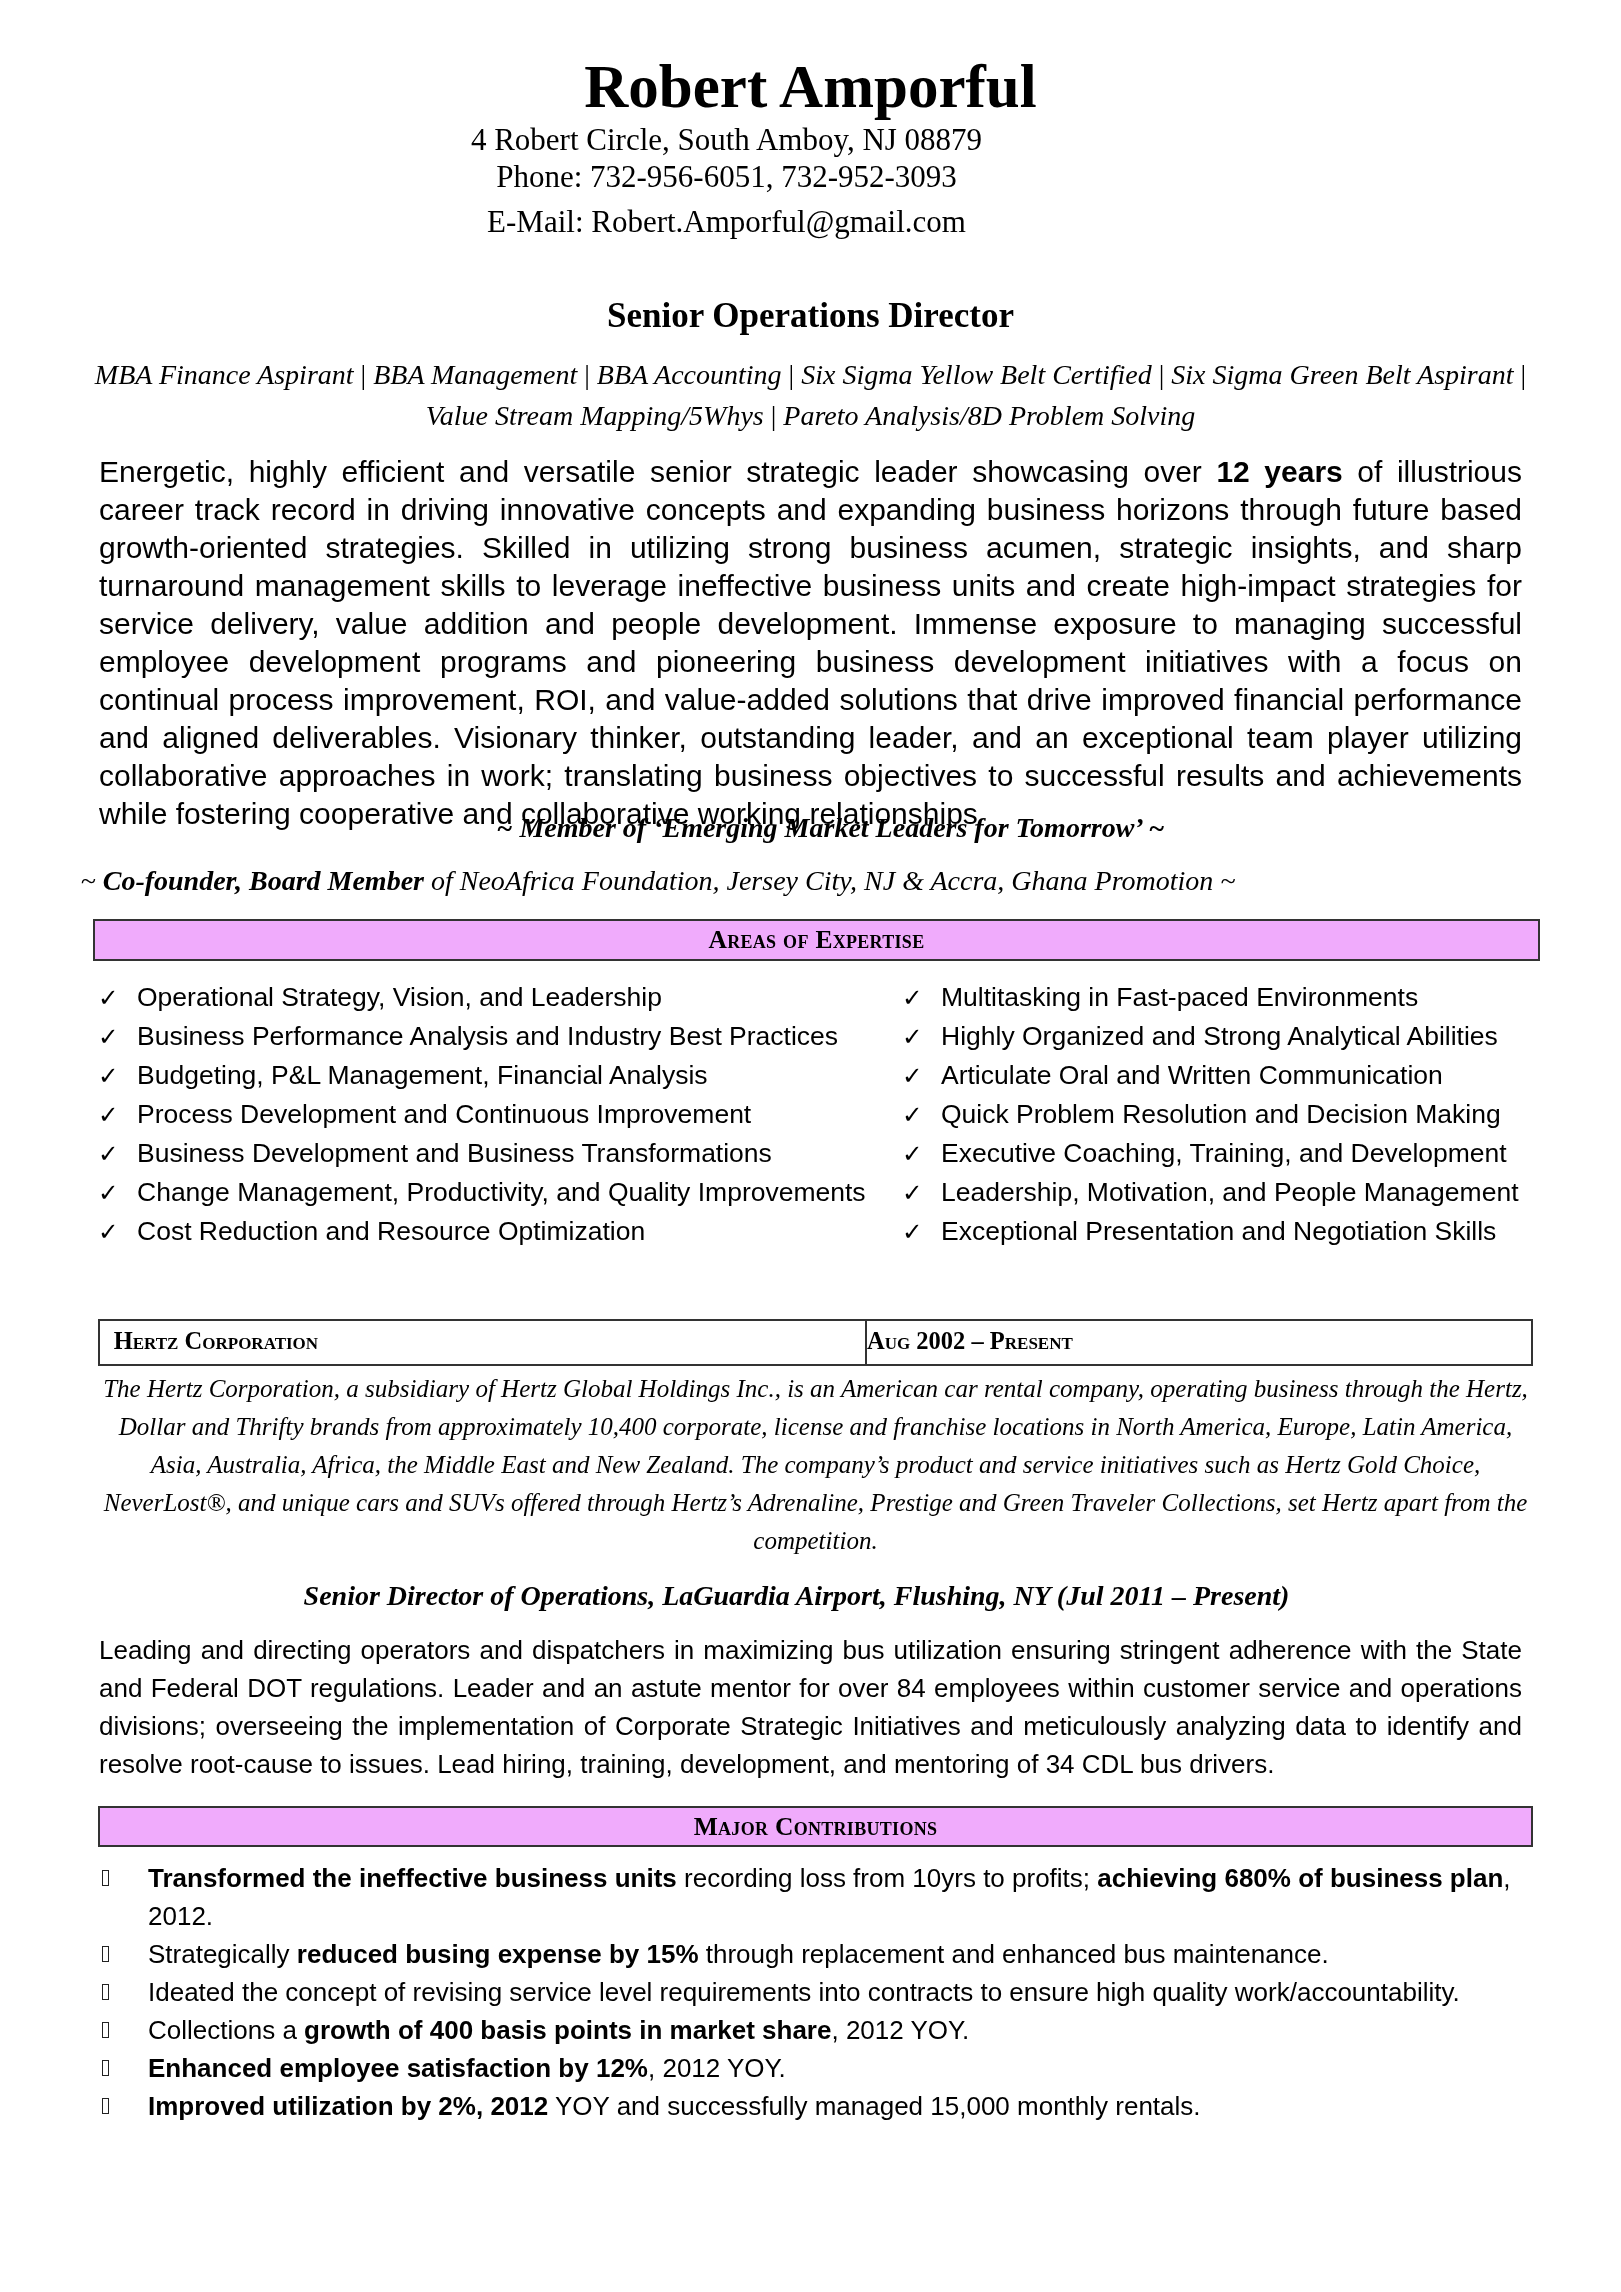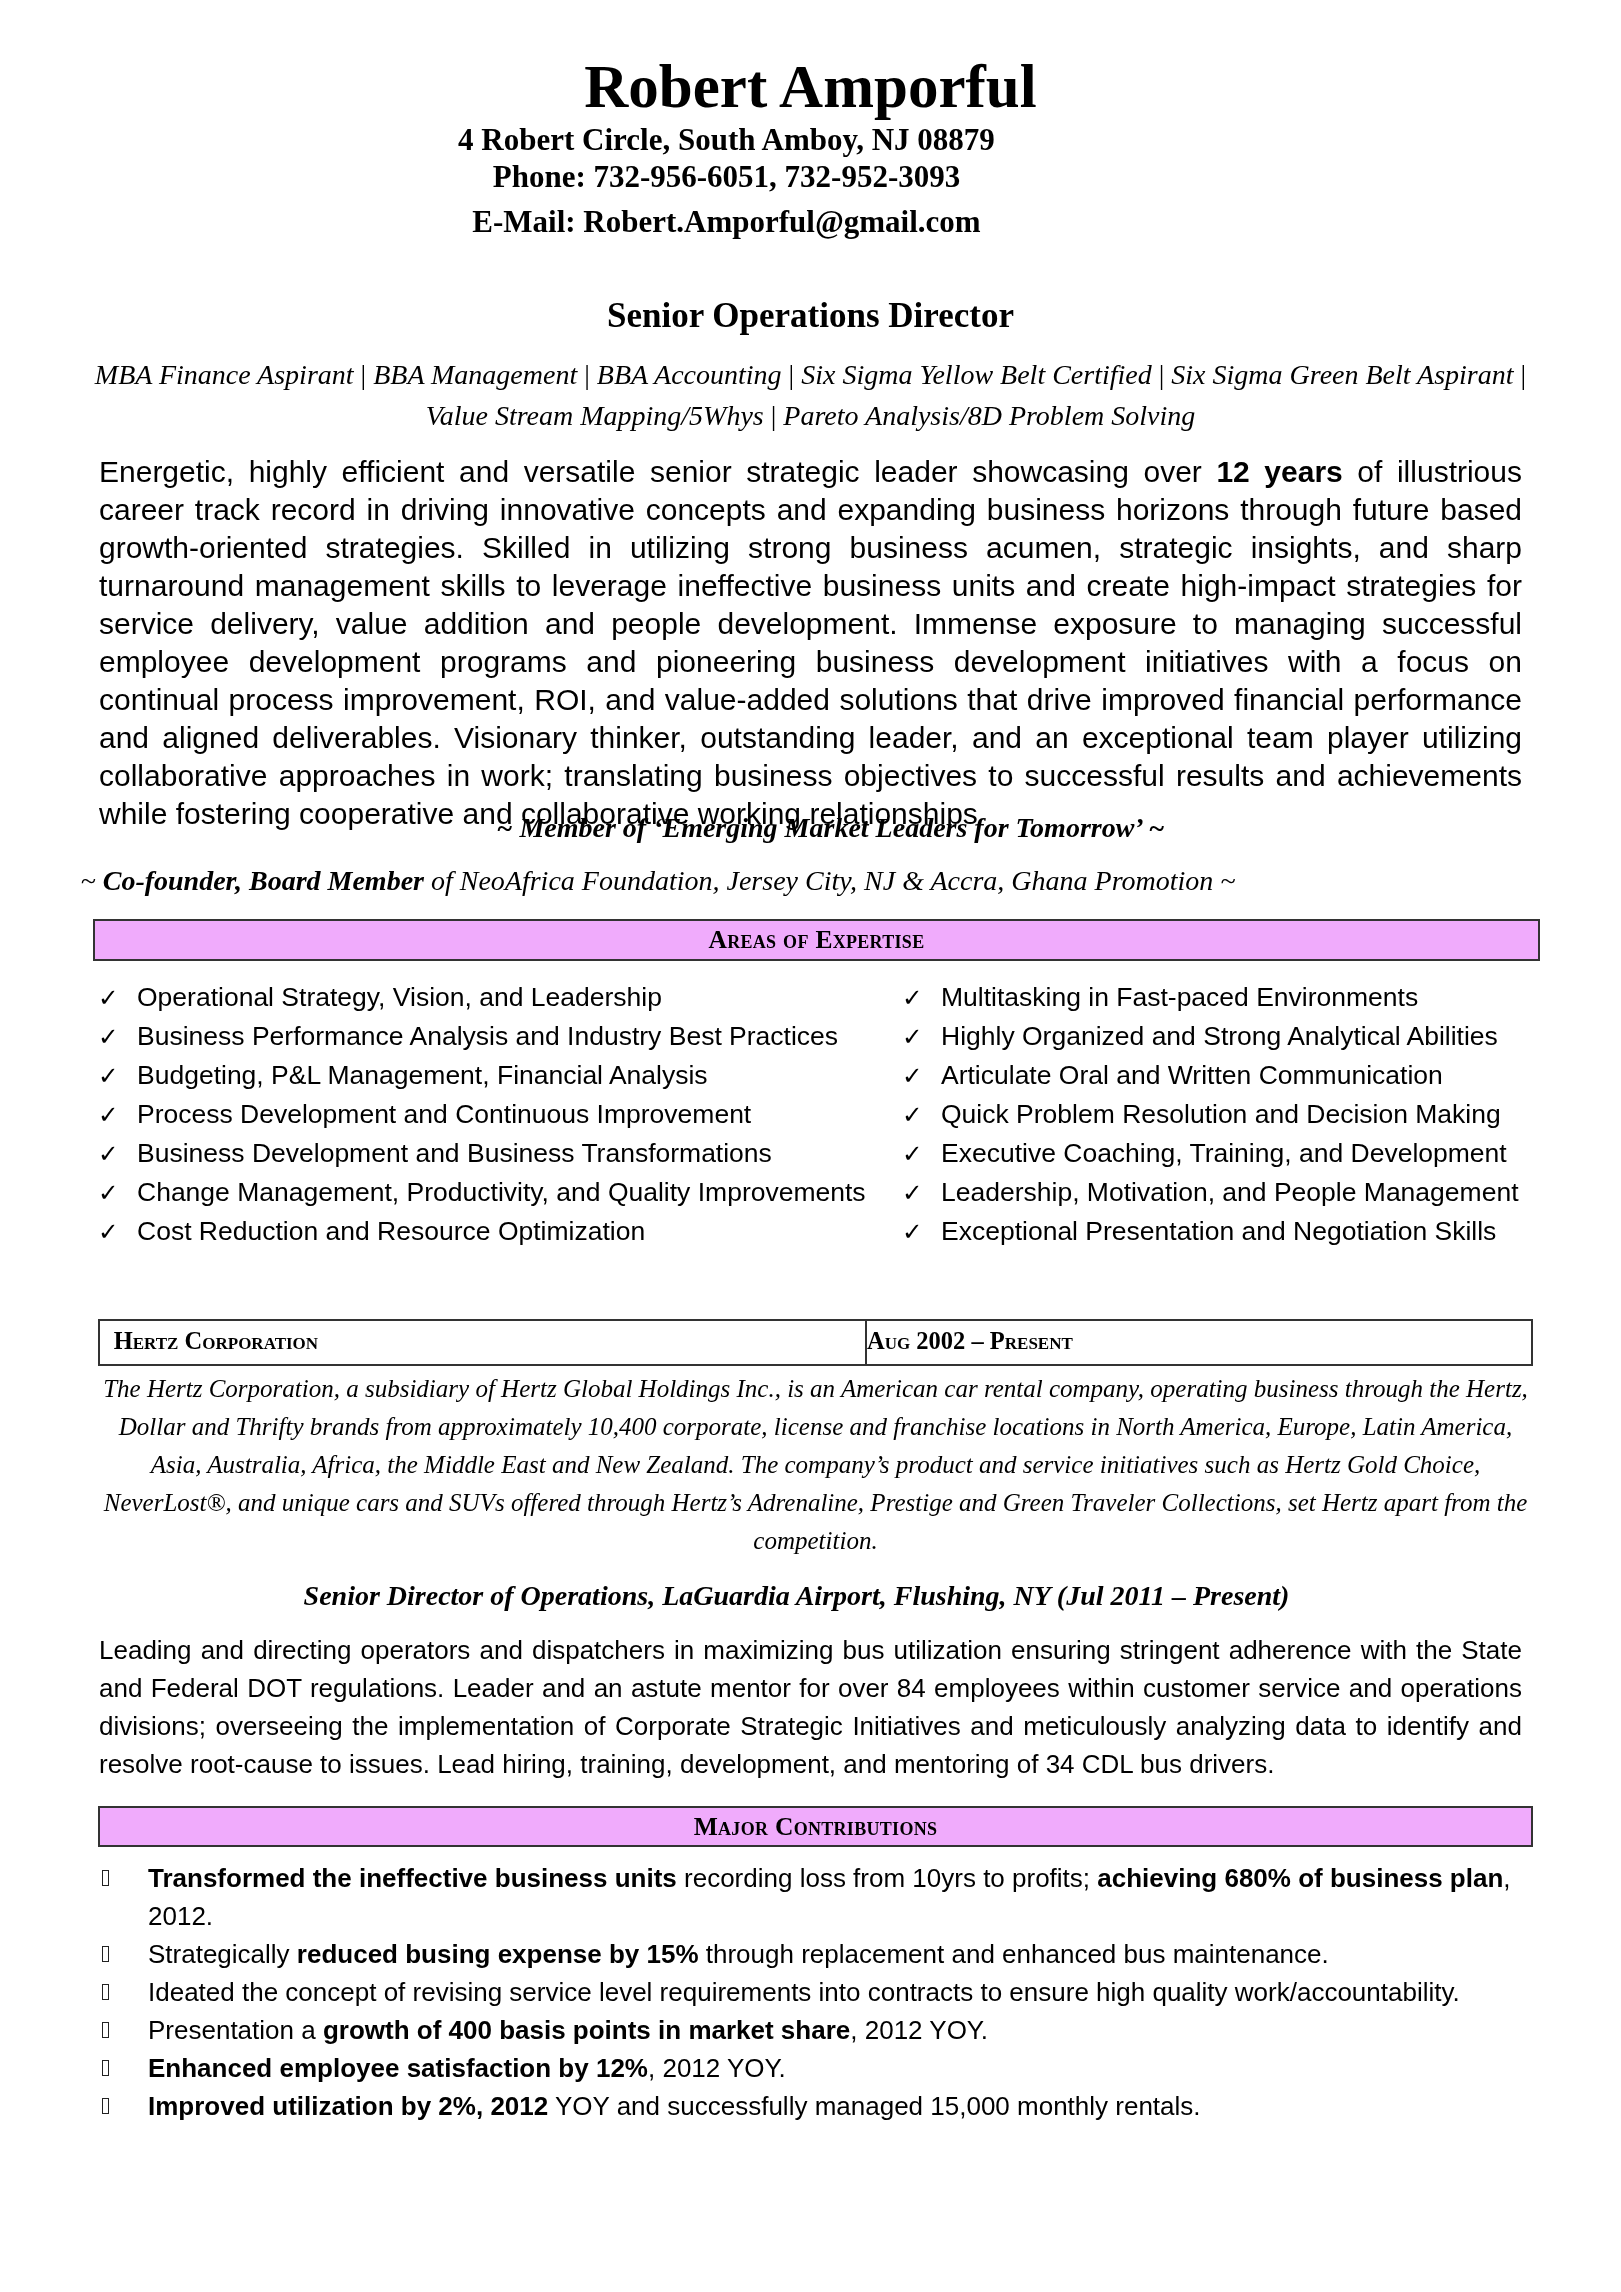--- a/index.html
+++ b/index.html
@@ -3,21 +3,21 @@
 <meta charset="utf-8">
 <style>
   html, body { margin: 0; padding: 0; background: #ffffff; }
   body { width: 1621px; height: 2293px; position: relative; color: #000; overflow: hidden; }
   .page { position: absolute; left: 0; top: 0; width: 1621px; height: 2293px; }
   .serif { font-family: "Liberation Serif", "DejaVu Serif", serif; }
   .sans { font-family: "Liberation Sans", "DejaVu Sans", sans-serif; }
 
   .center { text-align: center; }
   .name { position: absolute; left: 0; width: 1621px; top: 51px; font-size: 61px; font-weight: bold; line-height: 71px; }
-  .contact { position: absolute; left: 0; width: 1453px; font-size: 31px; font-weight: bold; line-height: 37px; }
+  .contact { position: absolute; left: 0; width: 1453px; font-size: 31px; font-weight: normal; line-height: 37px; }
   .c1 { top: 121px; } .c2 { top: 158px; } .c3 { top: 203px; }
 
   .title { position: absolute; left: 0; width: 1621px; top: 295px; font-size: 35px; font-weight: bold; line-height: 41px; }
   .quals { position: absolute; left: 88px; width: 1445px; top: 354px; font-size: 28px; font-style: italic; line-height: 41px; text-align: center; }
   .quals .sep { font-style: normal; }
 
   .summary { position: absolute; left: 99px; width: 1423px; top: 453px; font-size: 30px; line-height: 38px; text-align: justify; text-align-last: left; }
   .summary b { font-weight: bold; }
 
   .member { position: absolute; left: 0; width: 1621px; top: 810px; font-size: 28px; font-style: italic; font-weight: bold; line-height: 35px; padding-left: 20px; }
@@ -152,19 +152,19 @@
   <div class="role-desc sans">Leading and directing operators and dispatchers in maximizing bus utilization ensuring stringent adherence with the State and Federal DOT regulations. Leader and an astute mentor for over 84 employees within customer service and operations divisions; overseeing the implementation of Corporate Strategic Initiatives and meticulously analyzing data to identify and resolve root-cause to issues. Lead hiring, training, development, and mentoring of 34 CDL bus drivers.</div>
 
   <div class="section-bar bar-contrib serif">
     <span>Major Contributions</span>
   </div>
 
   <ul class="contrib sans" id="contrib">
       <li><span class="bullet"></span><b>Transformed the ineffective business units</b><span> recording loss from 10yrs to profits; </span><b>achieving 680% of business plan</b><span>, 2012.</span></li>
       <li><span class="bullet"></span><span>Strategically </span><b>reduced busing expense by 15%</b><span> through replacement and enhanced bus maintenance.</span></li>
       <li><span class="bullet"></span><span>Ideated the concept of revising service level requirements into contracts to ensure high quality work/accountability.</span></li>
-      <li><span class="bullet"></span><span>Presentation a </span><b>growth of 400 basis points in market share</b><span>, 2012 YOY.</span></li>
+      <li><span class="bullet"></span><span>Collections a </span><b>growth of 400 basis points in market share</b><span>, 2012 YOY.</span></li>
       <li><span class="bullet"></span><b>Enhanced employee satisfaction by 12%</b><span>, 2012 YOY.</span></li>
       <li><span class="bullet"></span><b>Improved utilization by 2%, 2012</b><span> YOY and successfully managed 15,000 monthly rentals.</span></li>
     </ul>
 
 </div>
 
 
 </body></html>

